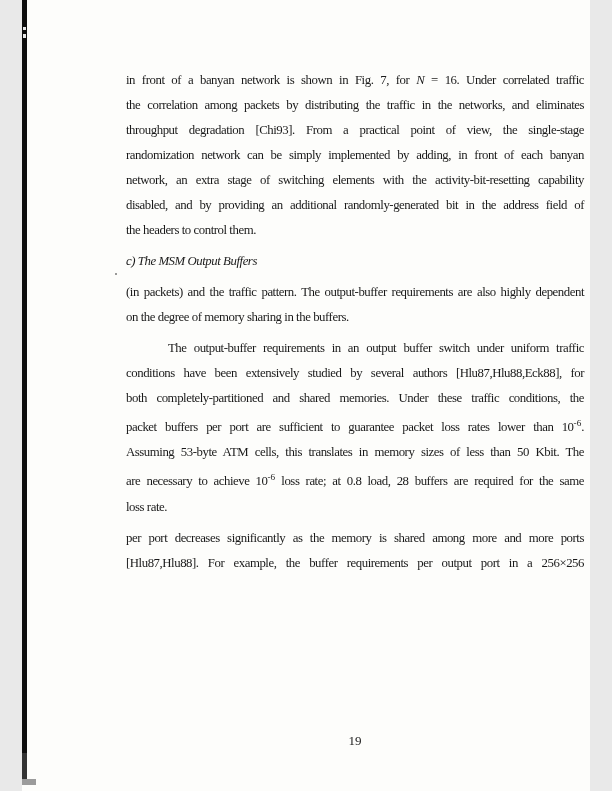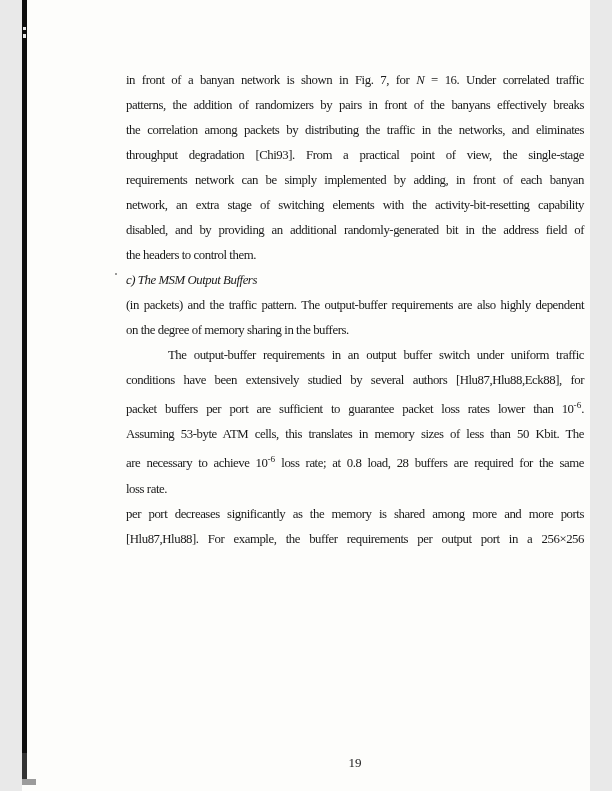--- a/index.html
+++ b/index.html
@@ -15,68 +15,68 @@
   }
   .speck { position:absolute; display:block; background:#e8e8e8; }
   .speck.s1 { left:1px; top:27px; width:3px; height:3px; }
   .speck.s2 { left:1px; top:34px; width:3px; height:4px; }
   .edge-bottom { position:absolute; left:0; top:779px; width:14px; height:6px; background:#9b9b9b; }
   .stray-dot { position:absolute; left:93px; top:273px; width:2px; height:2px; background:#777; border-radius:50%; }
   
   .doc-body {
     position:absolute; left:104px; top:0; width:458px; padding-top:68px;
   }
-  .block + .block { }
+  .block + .block { margin-top:6px; }
   .line {
     line-height:25px; font-size:12.8px; letter-spacing:-0.45px;
     white-space:nowrap; text-align:justify; text-align-last:justify;
   }
   .line.last { text-align-last:left; }
   .line.indent { padding-left:42px; }
   .block.heading .line { font-style:italic; }
   .seg-i { font-style:italic; }
   .seg-sup { vertical-align:super; font-size:0.72em; letter-spacing:0; }
   .seg-sub { vertical-align:sub; font-size:0.72em; }
   .page-number {
-    position:absolute; left:104px; top:755px; width:458px;
+    position:absolute; left:104px; top:733px; width:458px;
     text-align:center; font-size:13px; letter-spacing:0;
   }
 </style>
 </head>
 <body>
 
 <div class="page" style="--paper: #fdfdfb; --ink: #1a1a1a; --strip: #0e0e0e;">
   <div class="edge-strip">
     <i class="speck s1"></i>
     <i class="speck s2"></i>
   </div>
   <div class="edge-bottom"></div>
   <div class="stray-dot"></div>
 
   <main class="doc-body">
       <div class="block paragraph">
         <div class="line"><span>in front of a banyan network is shown in Fig. 7, for </span><span class="seg-i">N</span><span> = 16. Under correlated traffic</span></div>
-        <div class="line"><span>patterns, the addition of randomizers by pairs in front of the banyans effectively breaks</span></div>
         <div class="line"><span>the correlation among packets by distributing the traffic in the networks, and eliminates</span></div>
         <div class="line"><span>throughput degradation [Chi93]. From a practical point of view, the single-stage</span></div>
-        <div class="line"><span>requirements network can be simply implemented by adding, in front of each banyan</span></div>
+        <div class="line"><span>randomization network can be simply implemented by adding, in front of each banyan</span></div>
         <div class="line"><span>network, an extra stage of switching elements with the activity-bit-resetting capability</span></div>
         <div class="line"><span>disabled, and by providing an additional randomly-generated bit in the address field of</span></div>
         <div class="line last"><span>the headers to control them.</span></div>
       </div>
       <div class="block heading">
         <div class="line last"><span>c) The MSM Output Buffers</span></div>
       </div>
       <div class="block paragraph">
         <div class="line"><span>(in packets) and the traffic pattern. The output-buffer requirements are also highly dependent</span></div>
         <div class="line last"><span>on the degree of memory sharing in the buffers.</span></div>
       </div>
       <div class="block paragraph">
         <div class="line indent"><span>The output-buffer requirements in an output buffer switch under uniform traffic</span></div>
         <div class="line"><span>conditions have been extensively studied by several authors [Hlu87,Hlu88,Eck88], for</span></div>
+        <div class="line"><span>both completely-partitioned and shared memories. Under these traffic conditions, the</span></div>
         <div class="line"><span>packet buffers per port are sufficient to guarantee packet loss rates lower than 10</span><span class="seg-sup">-6</span><span>.</span></div>
         <div class="line"><span>Assuming 53-byte ATM cells, this translates in memory sizes of less than 50 Kbit. The</span></div>
         <div class="line"><span>are necessary to achieve 10</span><span class="seg-sup">-6</span><span> loss rate; at 0.8 load, 28 buffers are required for the same</span></div>
         <div class="line last"><span>loss rate.</span></div>
       </div>
       <div class="block paragraph">
         <div class="line"><span>per port decreases significantly as the memory is shared among more and more ports</span></div>
         <div class="line"><span>[Hlu87,Hlu88]. For example, the buffer requirements per output port in a 256×256</span></div>
       </div>
     </main>

